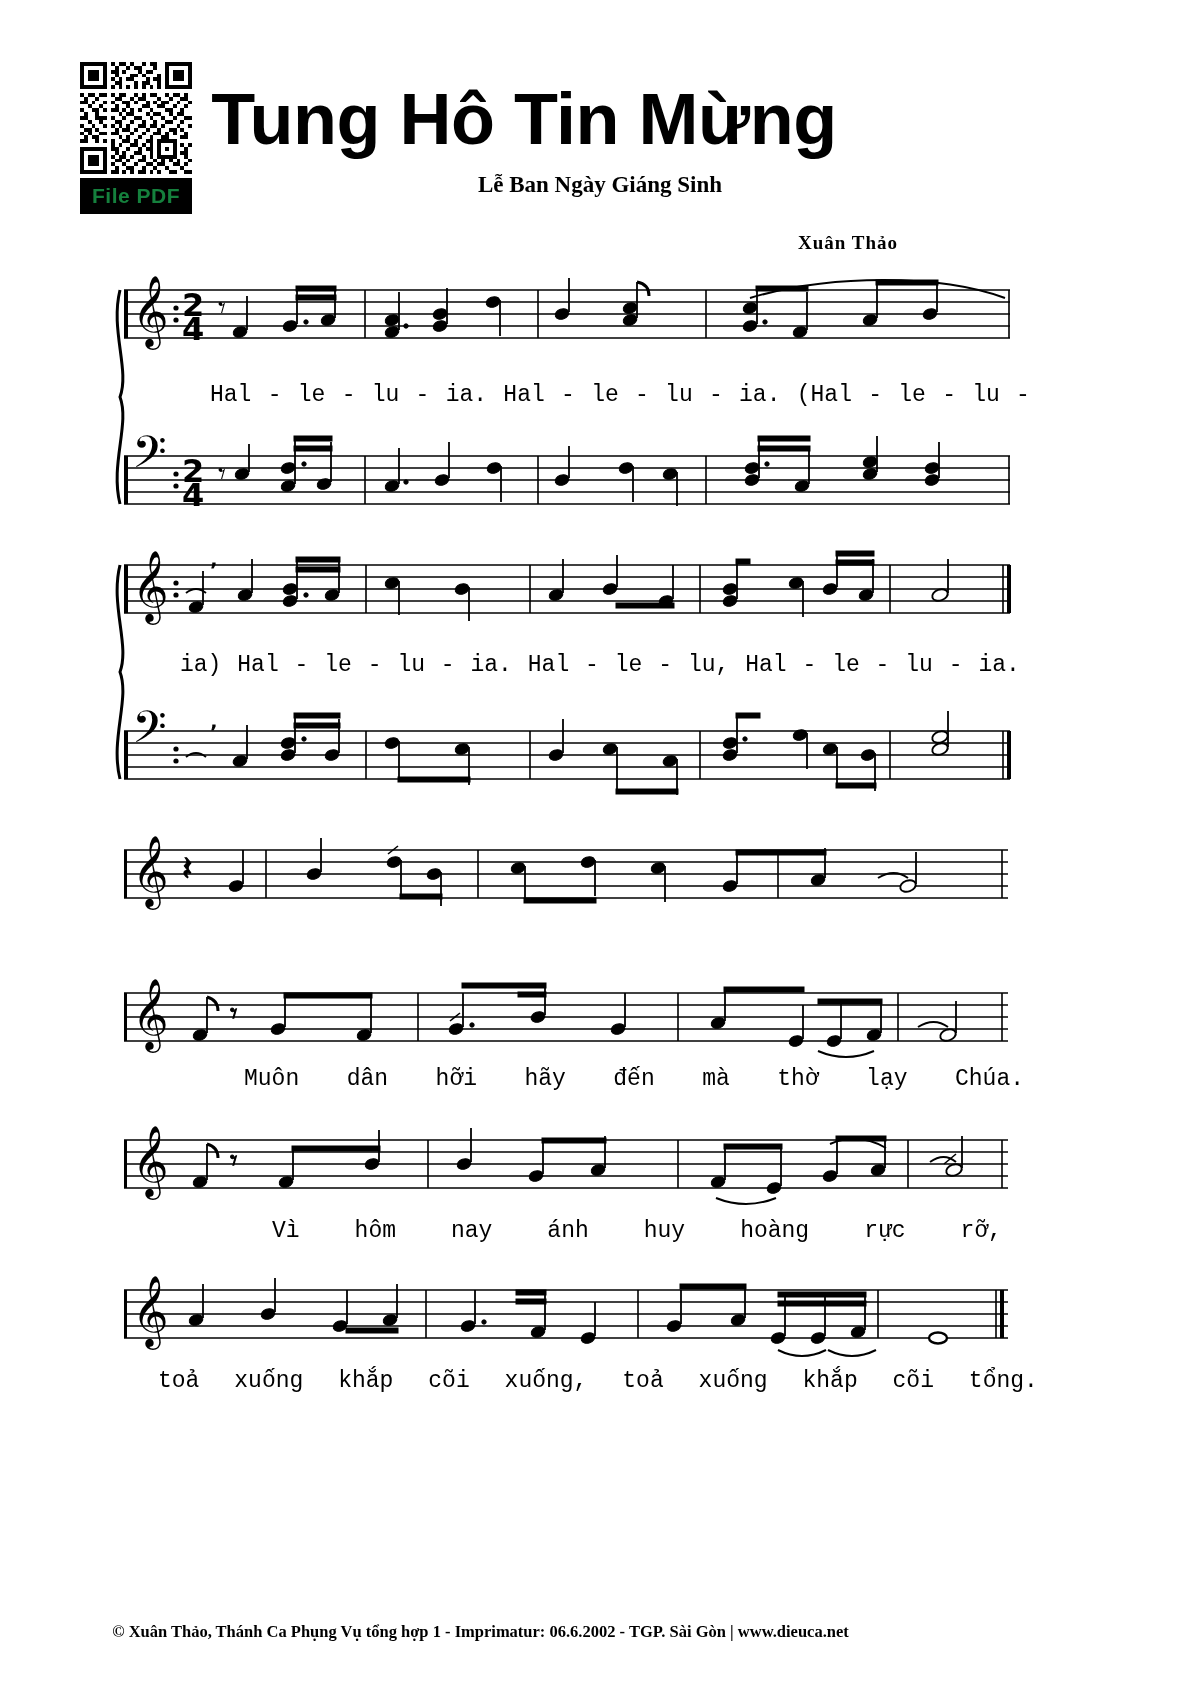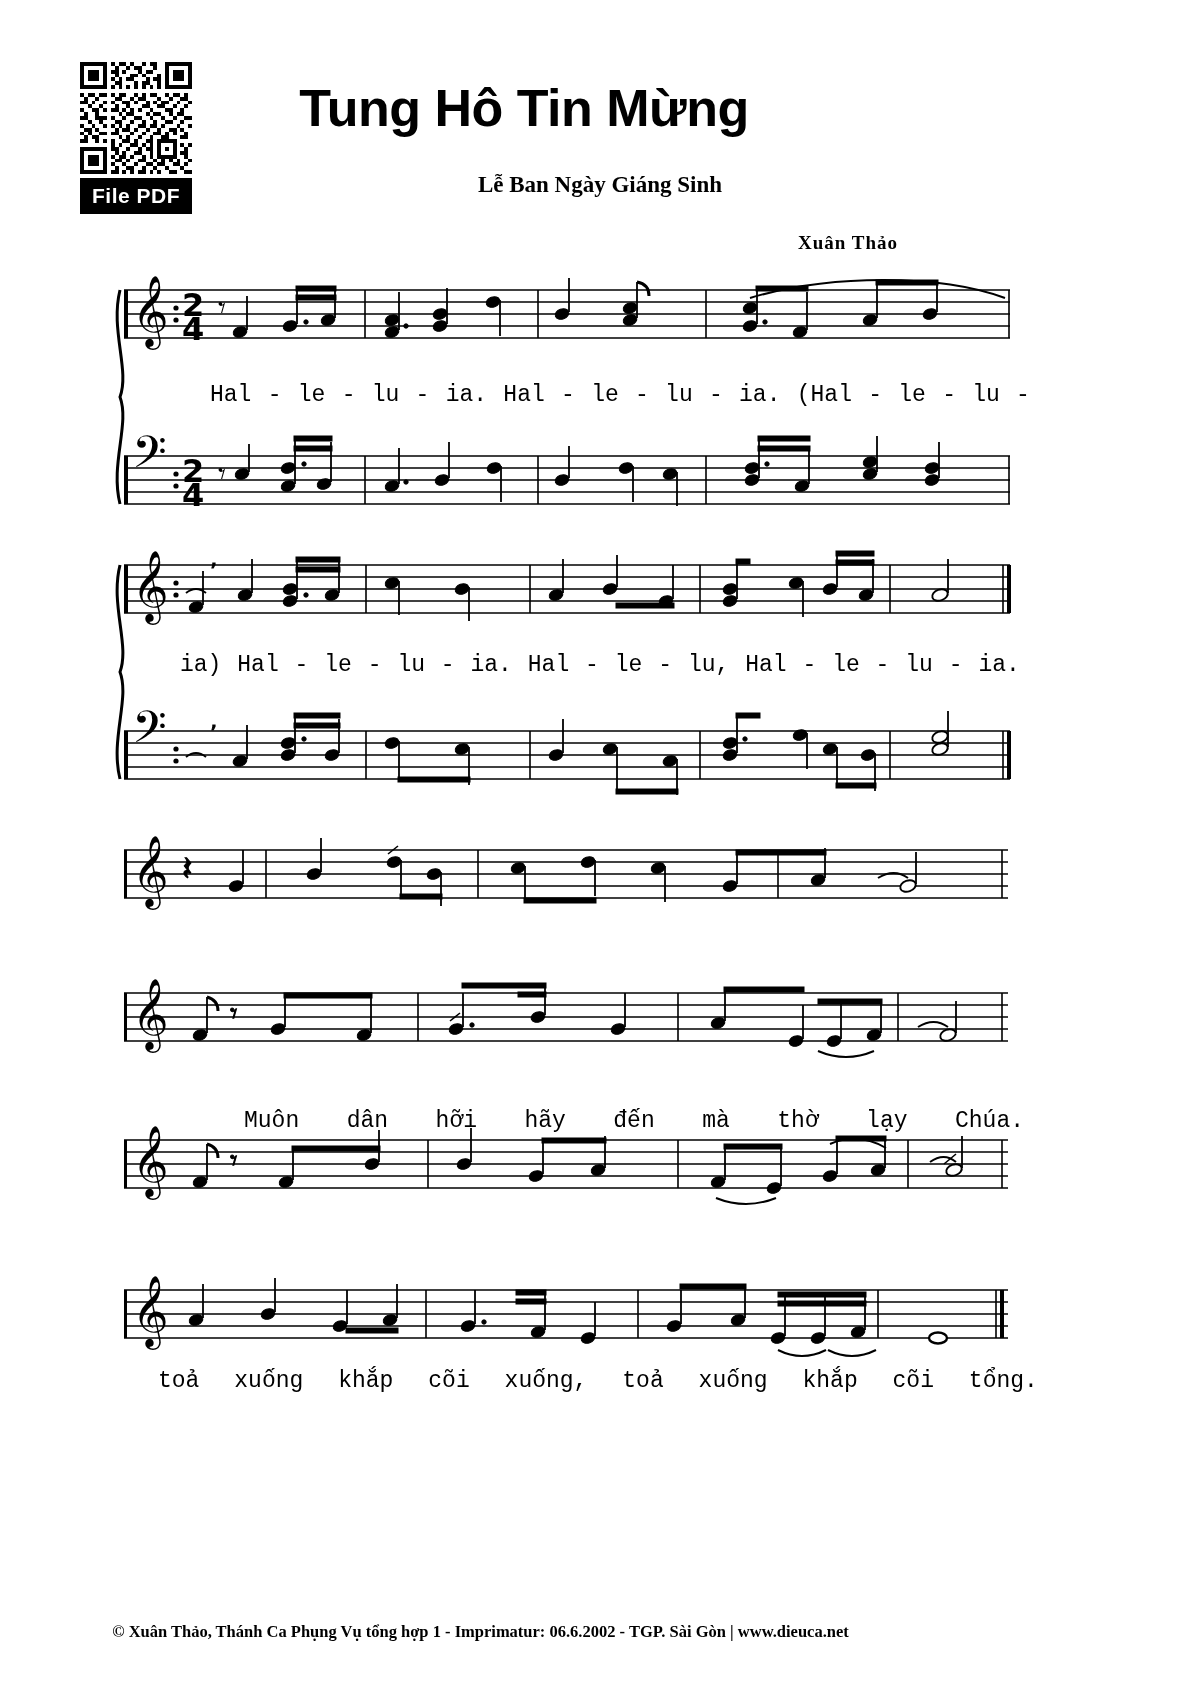--- a/index.html
+++ b/index.html
@@ -38,39 +38,39 @@
     height: 112px;
     background-color: #ffffff;
   }
   .pdf-label {
     position: absolute;
     left: 0;
     top: 116px;
     width: 112px;
     height: 36px;
     background: #000000;
-    color: #ffffff;
+    color: #15803d;
     font-family: "Liberation Sans", sans-serif;
     font-weight: bold;
     font-size: 21px;
     line-height: 36px;
     text-align: center;
     letter-spacing: 0.5px;
   }
 
   
   .title {
     position: absolute;
     left: 0;
     top: 78px;
     width: 1048px;
     text-align: center;
     font-family: "Liberation Sans", sans-serif;
     font-weight: bold;
-    font-size: 52px;
+    font-size: 72px;
     letter-spacing: -0.5px;
   }
   .subtitle {
     position: absolute;
     left: 0;
     top: 172px;
     width: 1200px;
     text-align: center;
     font-family: "Liberation Serif", serif;
     font-weight: bold;
@@ -785,21 +785,21 @@
         <ellipse cx="756" cy="60" rx="7" ry="5" transform="rotate(-20 756 60)"></ellipse>
         <line x1="763" y1="58" x2="763" y2="24" stroke-width="1.8"></line>
         <rect x="700" y="24" width="64" height="5"></rect>
         <path d="M700 76 q28 12 56 0" fill="none" stroke-width="2"></path>
         <ellipse cx="830" cy="60" rx="8" ry="5.5" fill="#fff" stroke-width="2" transform="rotate(-20 830 60)"></ellipse>
         <line x1="838" y1="58" x2="838" y2="26" stroke-width="1.8"></line>
         <path d="M800 52 q16 -10 30 0" fill="none" stroke-width="2"></path>
       </g>
     </svg>
   </div>
-  <div class="lyric-row" style="left:244px; top:1066px; width:780px; justify-content:space-between;margin-top:42px;">
+  <div class="lyric-row" style="left:244px; top:1066px; width:780px; justify-content:space-between;">
     <span>Muôn</span>
     <span>dân</span>
     <span>hỡi</span>
     <span>hãy</span>
     <span>đến</span>
     <span>mà</span>
     <span>thờ</span>
     <span>lạy</span>
     <span>Chúa.</span>
   </div>
@@ -852,20 +852,30 @@
         <ellipse cx="760" cy="48" rx="7" ry="5" transform="rotate(-20 760 48)"></ellipse>
         <line x1="767" y1="46" x2="767" y2="14" stroke-width="1.8"></line>
         <rect x="718" y="14" width="50" height="5"></rect>
 
         <ellipse cx="836" cy="48" rx="8" ry="5.5" fill="#fff" stroke-width="2" transform="rotate(-20 836 48)"></ellipse>
         <line x1="844" y1="46" x2="844" y2="14" stroke-width="1.8"></line>
         <path d="M826 42 l12 -10" stroke-width="1.6"></path>
         <path d="M812 40 q14 -10 26 0" fill="none" stroke-width="2"></path>
       </g>
     </svg>
+  </div>
+  <div class="lyric-row" style="left:272px; top:1218px; width:730px; justify-content:space-between;">
+    <span>Vì</span>
+    <span>hôm</span>
+    <span>nay</span>
+    <span>ánh</span>
+    <span>huy</span>
+    <span>hoàng</span>
+    <span>rực</span>
+    <span>rỡ,</span>
   </div>
 
   <div class="system" style="left:118px; top:1272px;">
     <svg class="staff-svg" width="900" height="110" viewBox="0 0 900 110">
       <g stroke="#000" stroke-width="1.4">
         <line x1="6" y1="18" x2="890" y2="18"></line>
           <line x1="6" y1="30" x2="890" y2="30"></line>
         <line x1="6" y1="42" x2="890" y2="42"></line>
           <line x1="6" y1="54" x2="890" y2="54"></line>
         <line x1="6" y1="66" x2="890" y2="66"></line>

